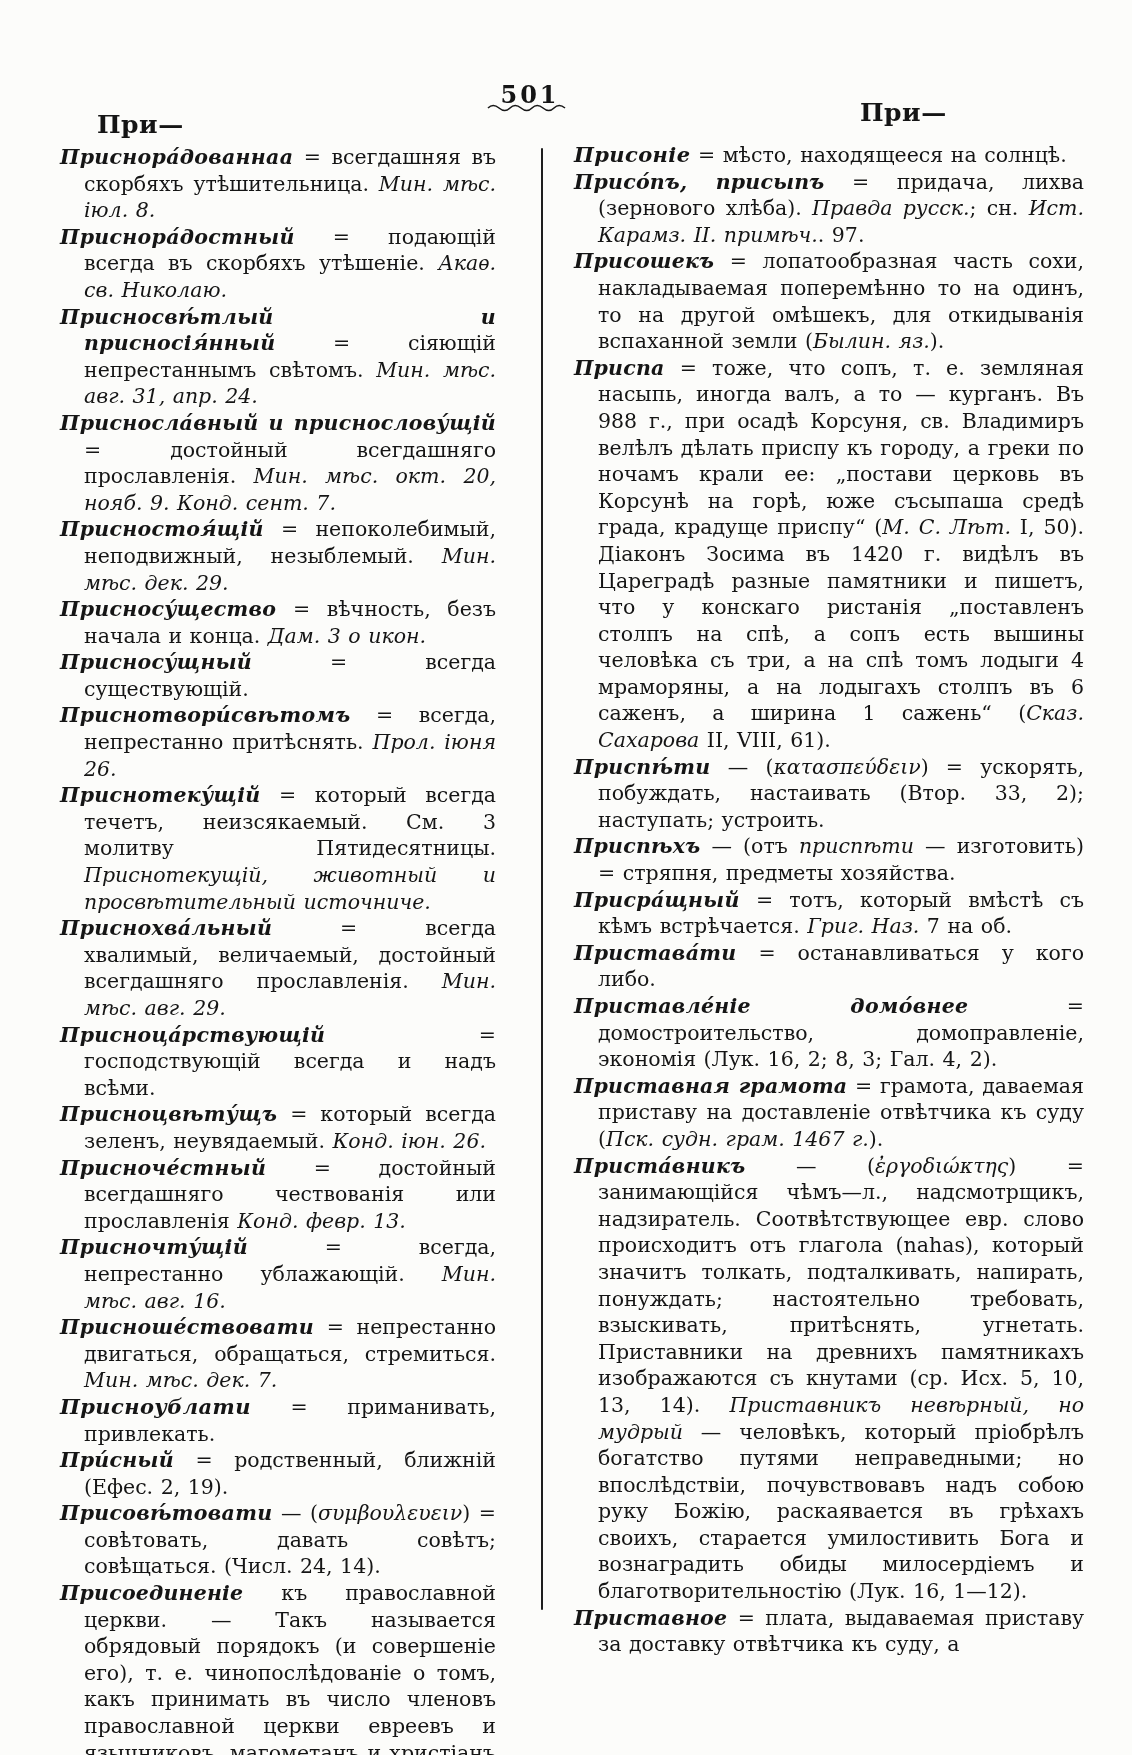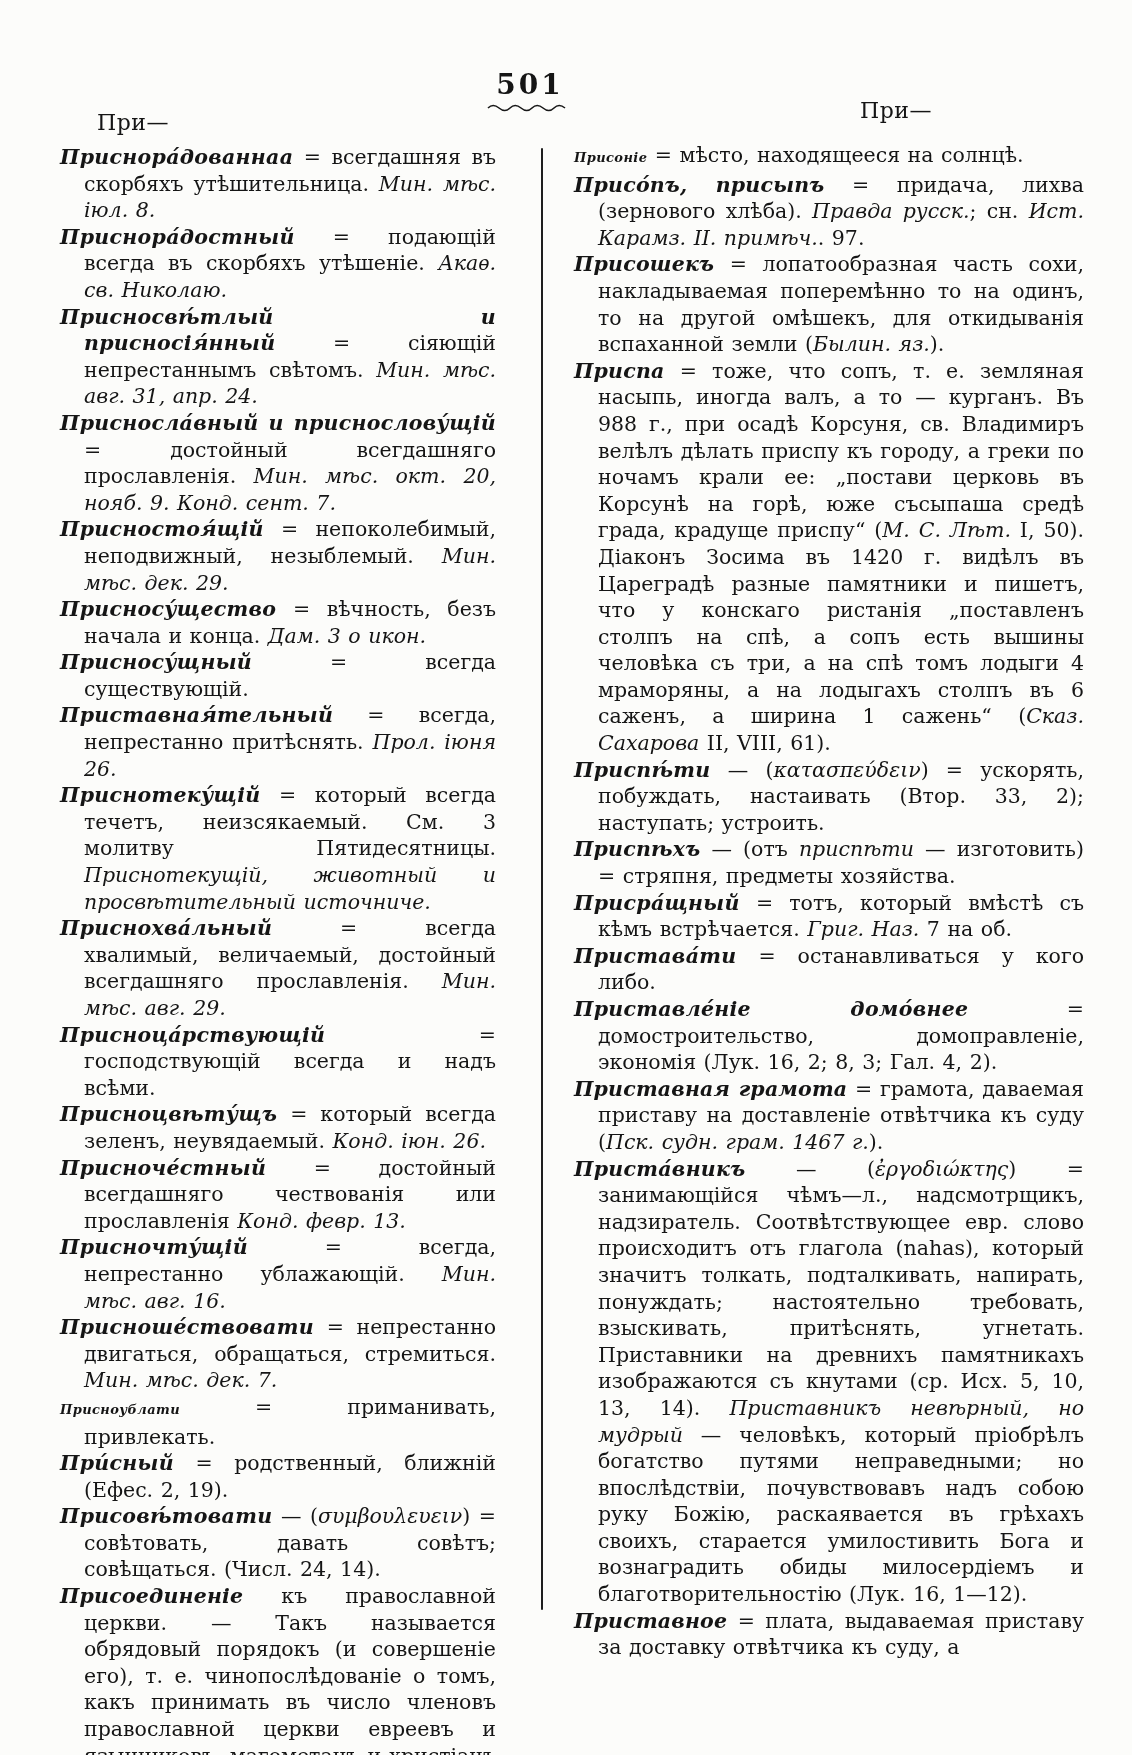--- a/index.html
+++ b/index.html
@@ -6,42 +6,42 @@
   body{
     width:1132px;height:1755px;
     background:#e9e9e7;
     font-family:"DejaVu Serif", serif;
   }
   .sheet{
     position:relative;width:1132px;height:1755px;
     background:#fcfcfa;color:#151515;overflow:hidden;
   }
   .page-number{
-    position:absolute;left:470px;top:68px;width:120px;
-    text-align:center;font-size:28px;font-weight:700;letter-spacing:3px;
+    position:absolute;left:470px;top:80px;width:120px;
+    text-align:center;font-size:24px;font-weight:700;letter-spacing:3px;
   }
   .squiggle{position:absolute;left:486px;top:101px;}
-  .running-head{position:absolute;font-size:22px;font-weight:400;letter-spacing:0.5px;}
+  .running-head{position:absolute;font-size:25px;font-weight:700;letter-spacing:0.5px;}
   .rh-left{left:97px;top:110px;}
   .rh-right{left:860px;top:98px;}
   .divider{
     position:absolute;left:541px;top:148px;width:2px;height:1462px;
     background:#1e1e1e;border-radius:1px;
   }
   .col{
     position:absolute;top:144px;
     font-size:20.5px;line-height:26.6px;text-align:justify;
     word-spacing:1px;
   }
   .col-left{left:60px;width:436px;}
   .col-right{left:574px;top:142px;width:510px;}
   p.entry{margin:0;padding-left:24px;text-indent:-24px;}
   .head{font-weight:700;font-style:italic;}
   .head.cs{letter-spacing:0.3px;}
-  .head.cs-small{font-size:13px;letter-spacing:0.4px;}
+  .head.cs-small{font-size:21px;letter-spacing:0.4px;}
   .head.civil{letter-spacing:0.2px;}
   .it{font-style:italic;}
   .gr{font-style:italic;margin-top:48px;}
 </style>
 </head>
 <body>
 
 <div class="sheet">
 
   <div class="page-number">501</div>
@@ -56,21 +56,21 @@
   <div class="divider"></div>
 
   <div class="col col-left" id="col-left">
       <p class="entry"><span class="head cs">Приснора́дованнаа</span><span class="pl"> = всегдашняя въ скорбяхъ утѣшительница. </span><span class="it">Мин. мѣс. іюл. 8.</span></p>
       <p class="entry"><span class="head cs">Приснора́достный</span><span class="pl"> = подающій всегда въ скорбяхъ утѣшеніе. </span><span class="it">Акаѳ. св. Николаю.</span></p>
       <p class="entry"><span class="head cs">Присносвѣ́тлый и присносія́нный</span><span class="pl"> = сіяющій непрестаннымъ свѣтомъ. </span><span class="it">Мин. мѣс. авг. 31, апр. 24.</span></p>
       <p class="entry"><span class="head cs">Присносла́вный и приснослову́щій</span><span class="pl"> = достойный всегдашняго прославленія. </span><span class="it">Мин. мѣс. окт. 20, нояб. 9. Конд. сент. 7.</span></p>
       <p class="entry"><span class="head cs">Присностоя́щій</span><span class="pl"> = непоколебимый, неподвижный, незыблемый. </span><span class="it">Мин. мѣс. дек. 29.</span></p>
       <p class="entry"><span class="head cs">Присносу́щество</span><span class="pl"> = вѣчность, безъ начала и конца. </span><span class="it">Дам. 3 о икон.</span></p>
       <p class="entry"><span class="head cs">Присносу́щный</span><span class="pl"> = всегда существующій.</span></p>
-      <p class="entry"><span class="head cs">Приставная́тельный</span><span class="pl"> = всегда, непрестанно притѣснять. </span><span class="it">Прол. іюня 26.</span></p>
+      <p class="entry"><span class="head cs">Приснотвори́свѣтомъ</span><span class="pl"> = всегда, непрестанно притѣснять. </span><span class="it">Прол. іюня 26.</span></p>
       <p class="entry"><span class="head cs">Приснотеку́щій</span><span class="pl"> = который всегда течетъ, неизсякаемый. См. 3 молитву Пятидесятницы. </span><span class="it">Приснотекущій, животный и просвѣтительный источниче.</span></p>
       <p class="entry"><span class="head cs">Приснохва́льный</span><span class="pl"> = всегда хвалимый, величаемый, достойный всегдашняго прославленія. </span><span class="it">Мин. мѣс. авг. 29.</span></p>
       <p class="entry"><span class="head cs">Присноца́рствующій</span><span class="pl"> = господствующій всегда и надъ всѣми.</span></p>
       <p class="entry"><span class="head cs">Присноцвѣту́щъ</span><span class="pl"> = который всегда зеленъ, неувядаемый. </span><span class="it">Конд. іюн. 26.</span></p>
       <p class="entry"><span class="head cs">Присноче́стный</span><span class="pl"> = достойный всегдашняго чествованія или прославленія </span><span class="it">Конд. февр. 13.</span></p>
       <p class="entry"><span class="head cs">Присночту́щій</span><span class="pl"> = всегда, непрестанно ублажающій. </span><span class="it">Мин. мѣс. авг. 16.</span></p>
       <p class="entry"><span class="head cs">Присноше́ствовати</span><span class="pl"> = непрестанно двигаться, обращаться, стремиться. </span><span class="it">Мин. мѣс. дек. 7.</span></p>
       <p class="entry"><span class="head cs-small">Присноублати</span><span class="pl"> = приманивать, привлекать.</span></p>
       <p class="entry"><span class="head cs">При́сный</span><span class="pl"> = родственный, ближній (Ефес. 2, 19).</span></p>
       <p class="entry"><span class="head cs">Присовѣ́товати</span><span class="pl"> — (</span><span class="gr">συμβουλευειν</span><span class="pl">) = совѣтовать, давать совѣтъ; совѣщаться. (Числ. 24, 14).</span></p>

